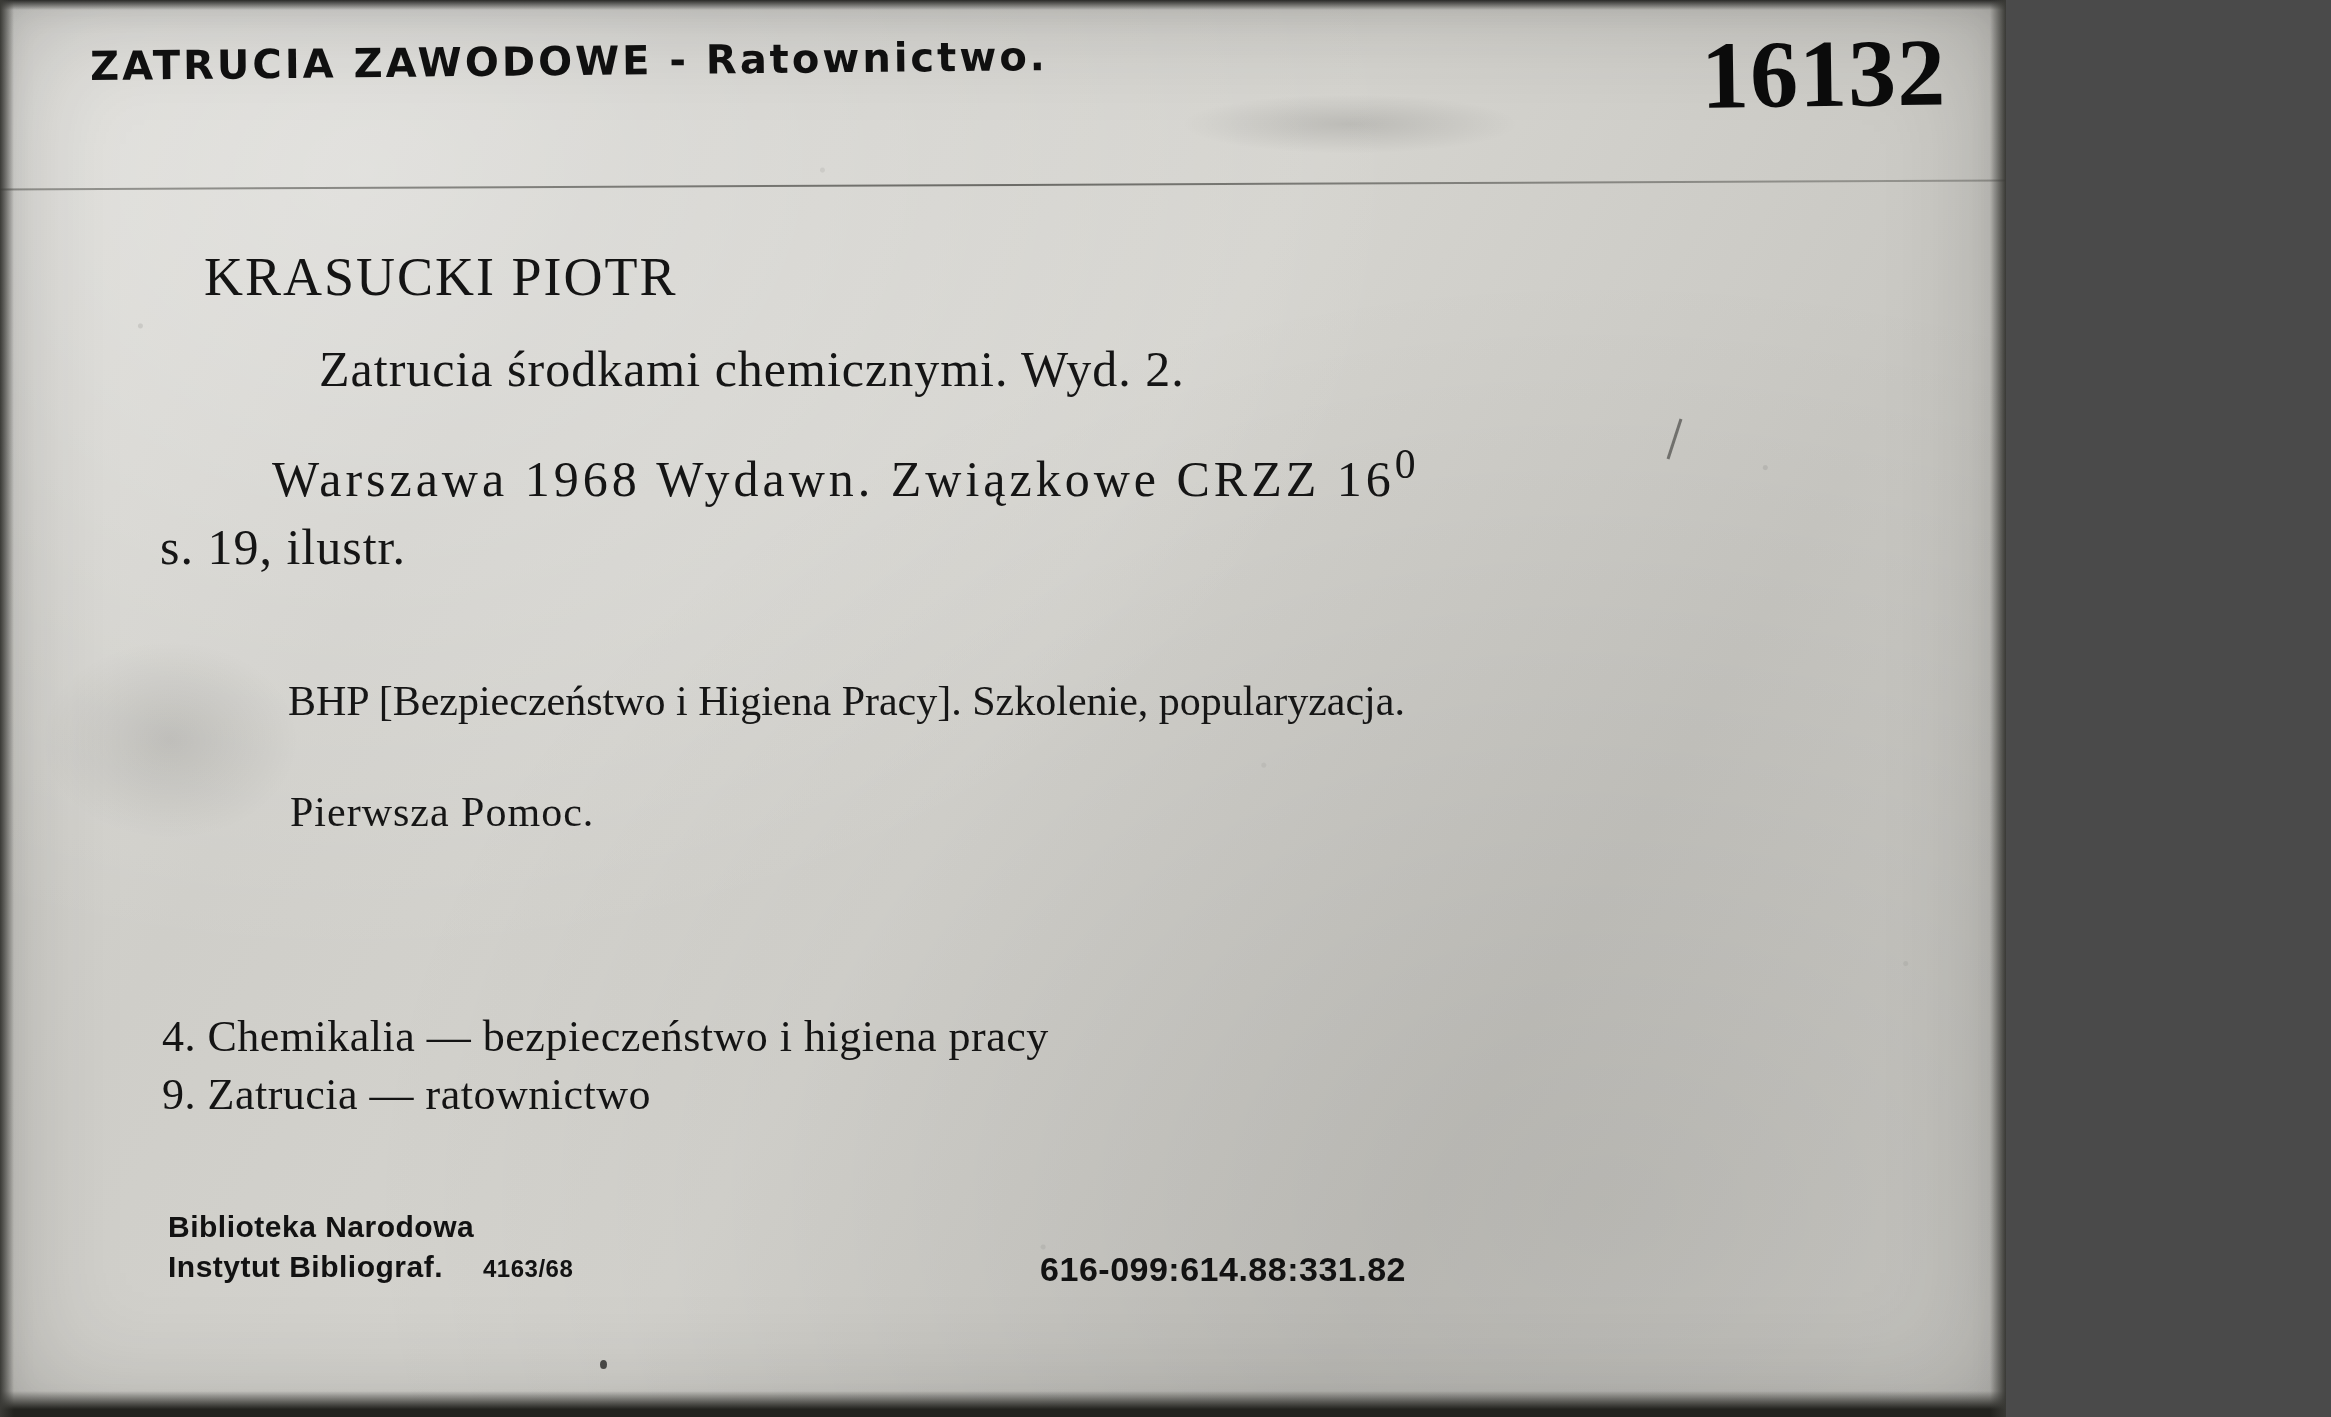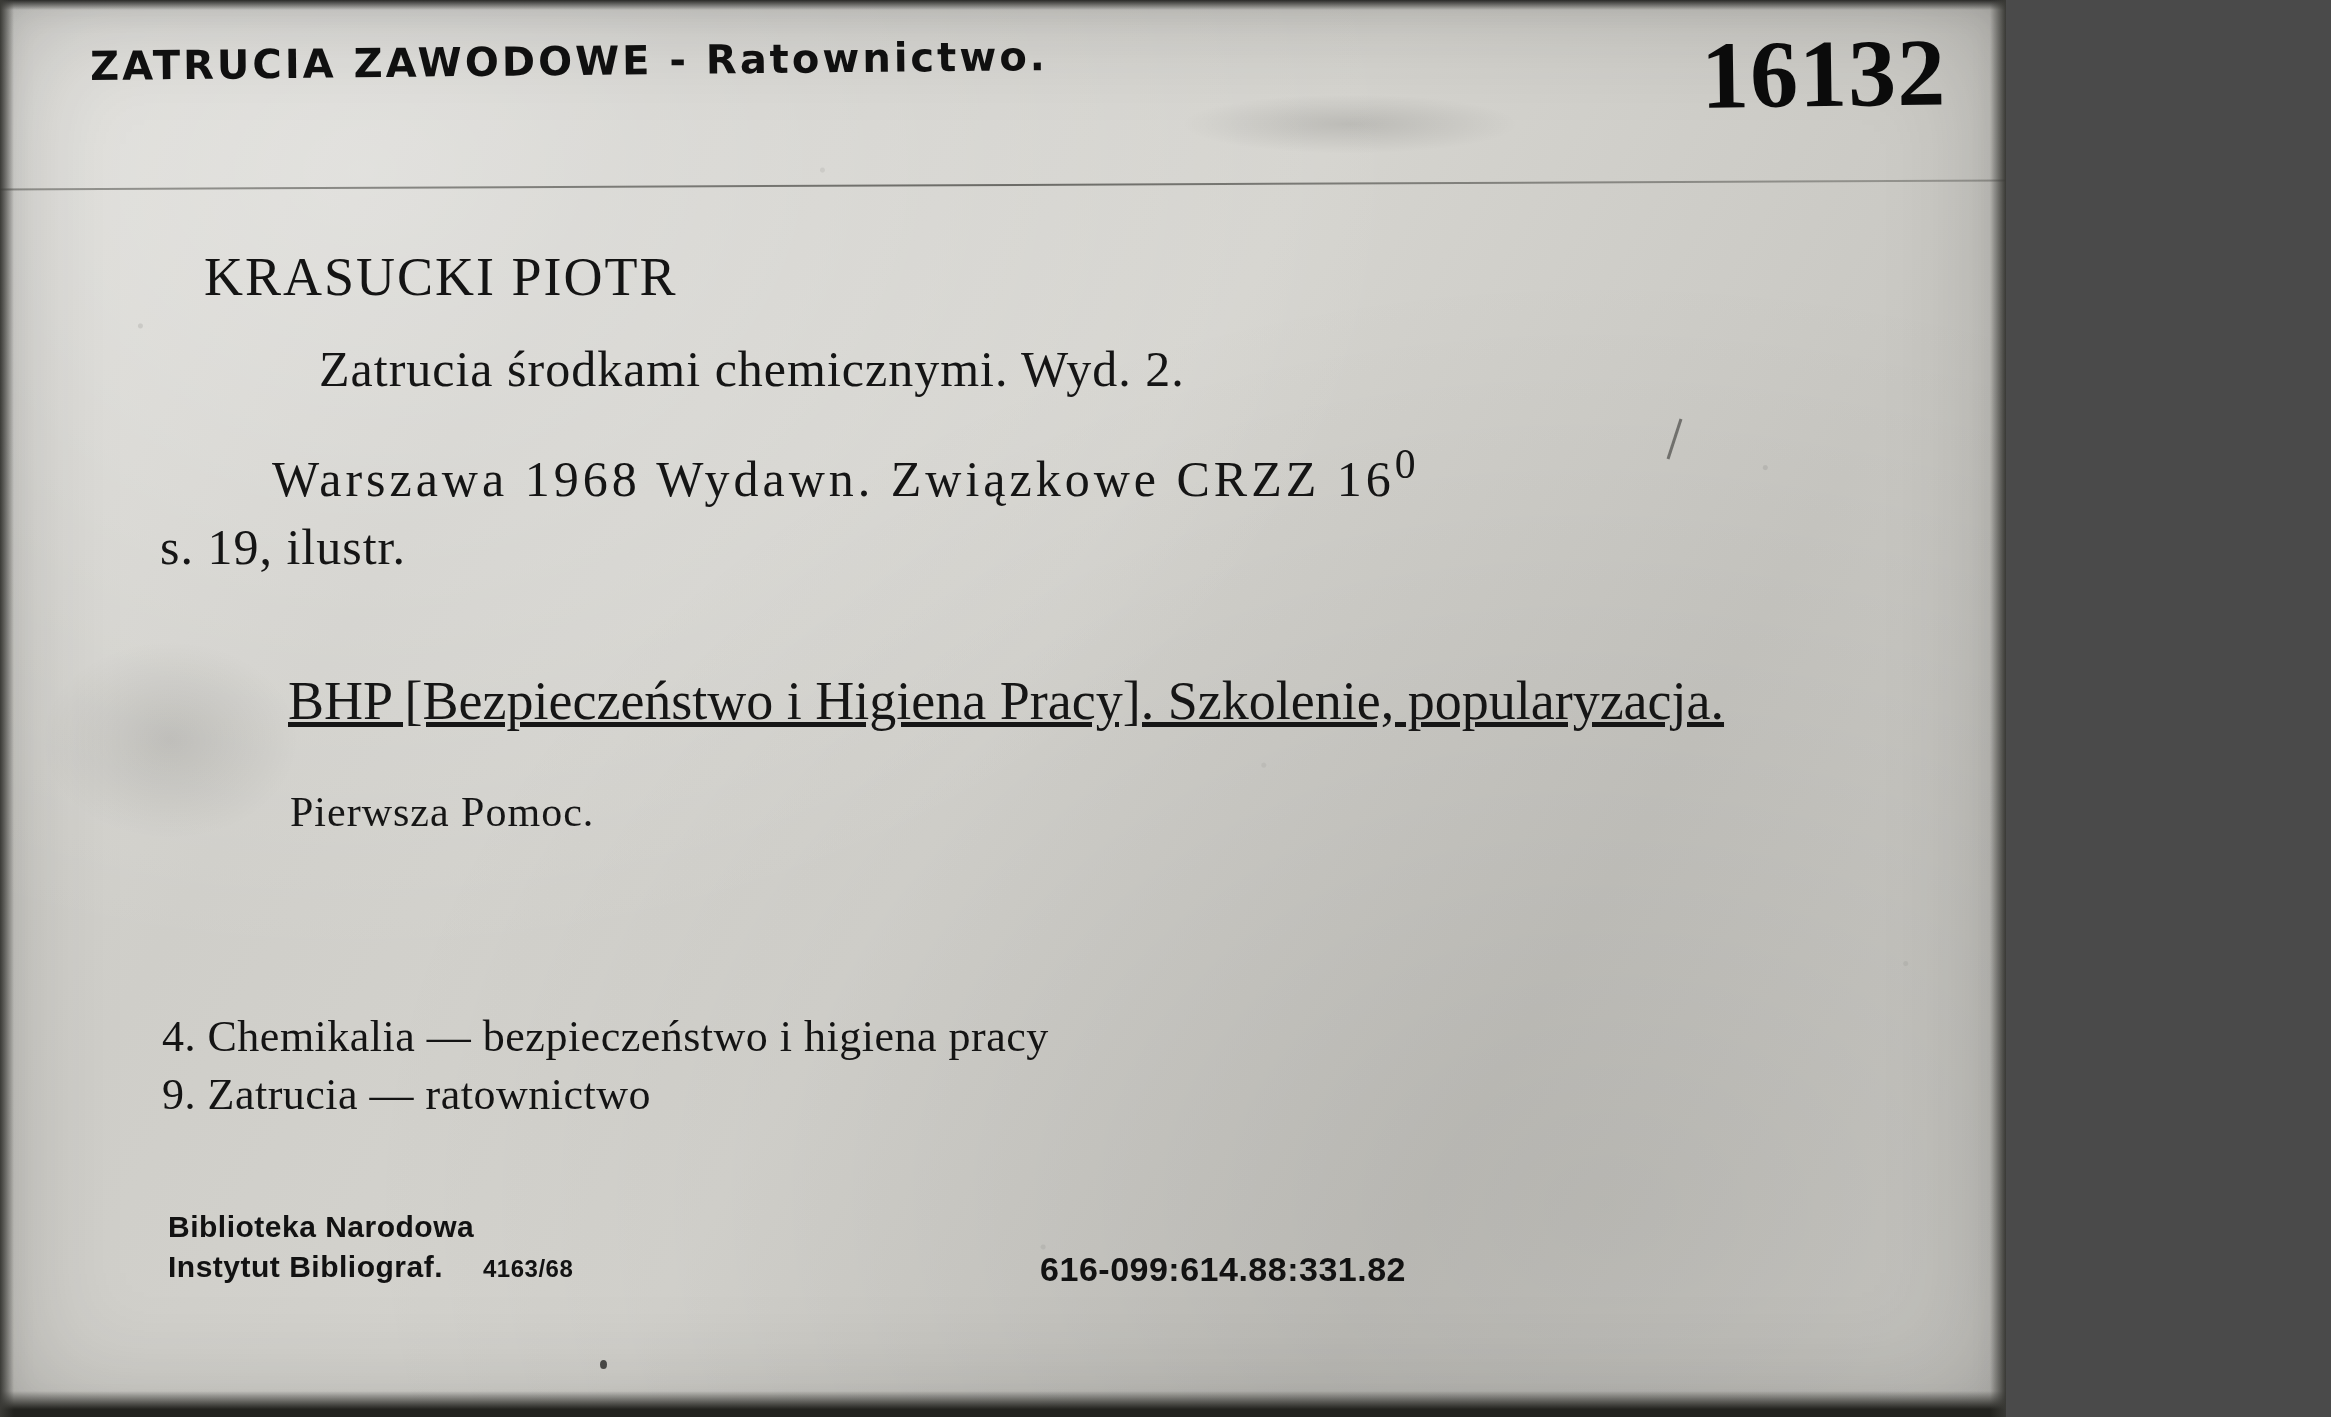--- a/index.html
+++ b/index.html
@@ -164,25 +164,24 @@
     font-size: 50px;
     letter-spacing: 1px;
     color: #151515;
   }
 
   .notes-1 {
     position: absolute;
     left: 160px;
     top: 470px;
     width: 1790px;
-    font-size: 54px;
+    font-size: 42px;
     line-height: 62px;
     color: #161616;
     text-align: justify;
-    text-decoration: underline;
   }
   .notes-1 .indent { display: inline-block; width: 128px; }
   .notes-2 {
     position: absolute;
     left: 290px;
     top: 588px;
     font-size: 42px;
     color: #161616;
     letter-spacing: 1px;
   }

